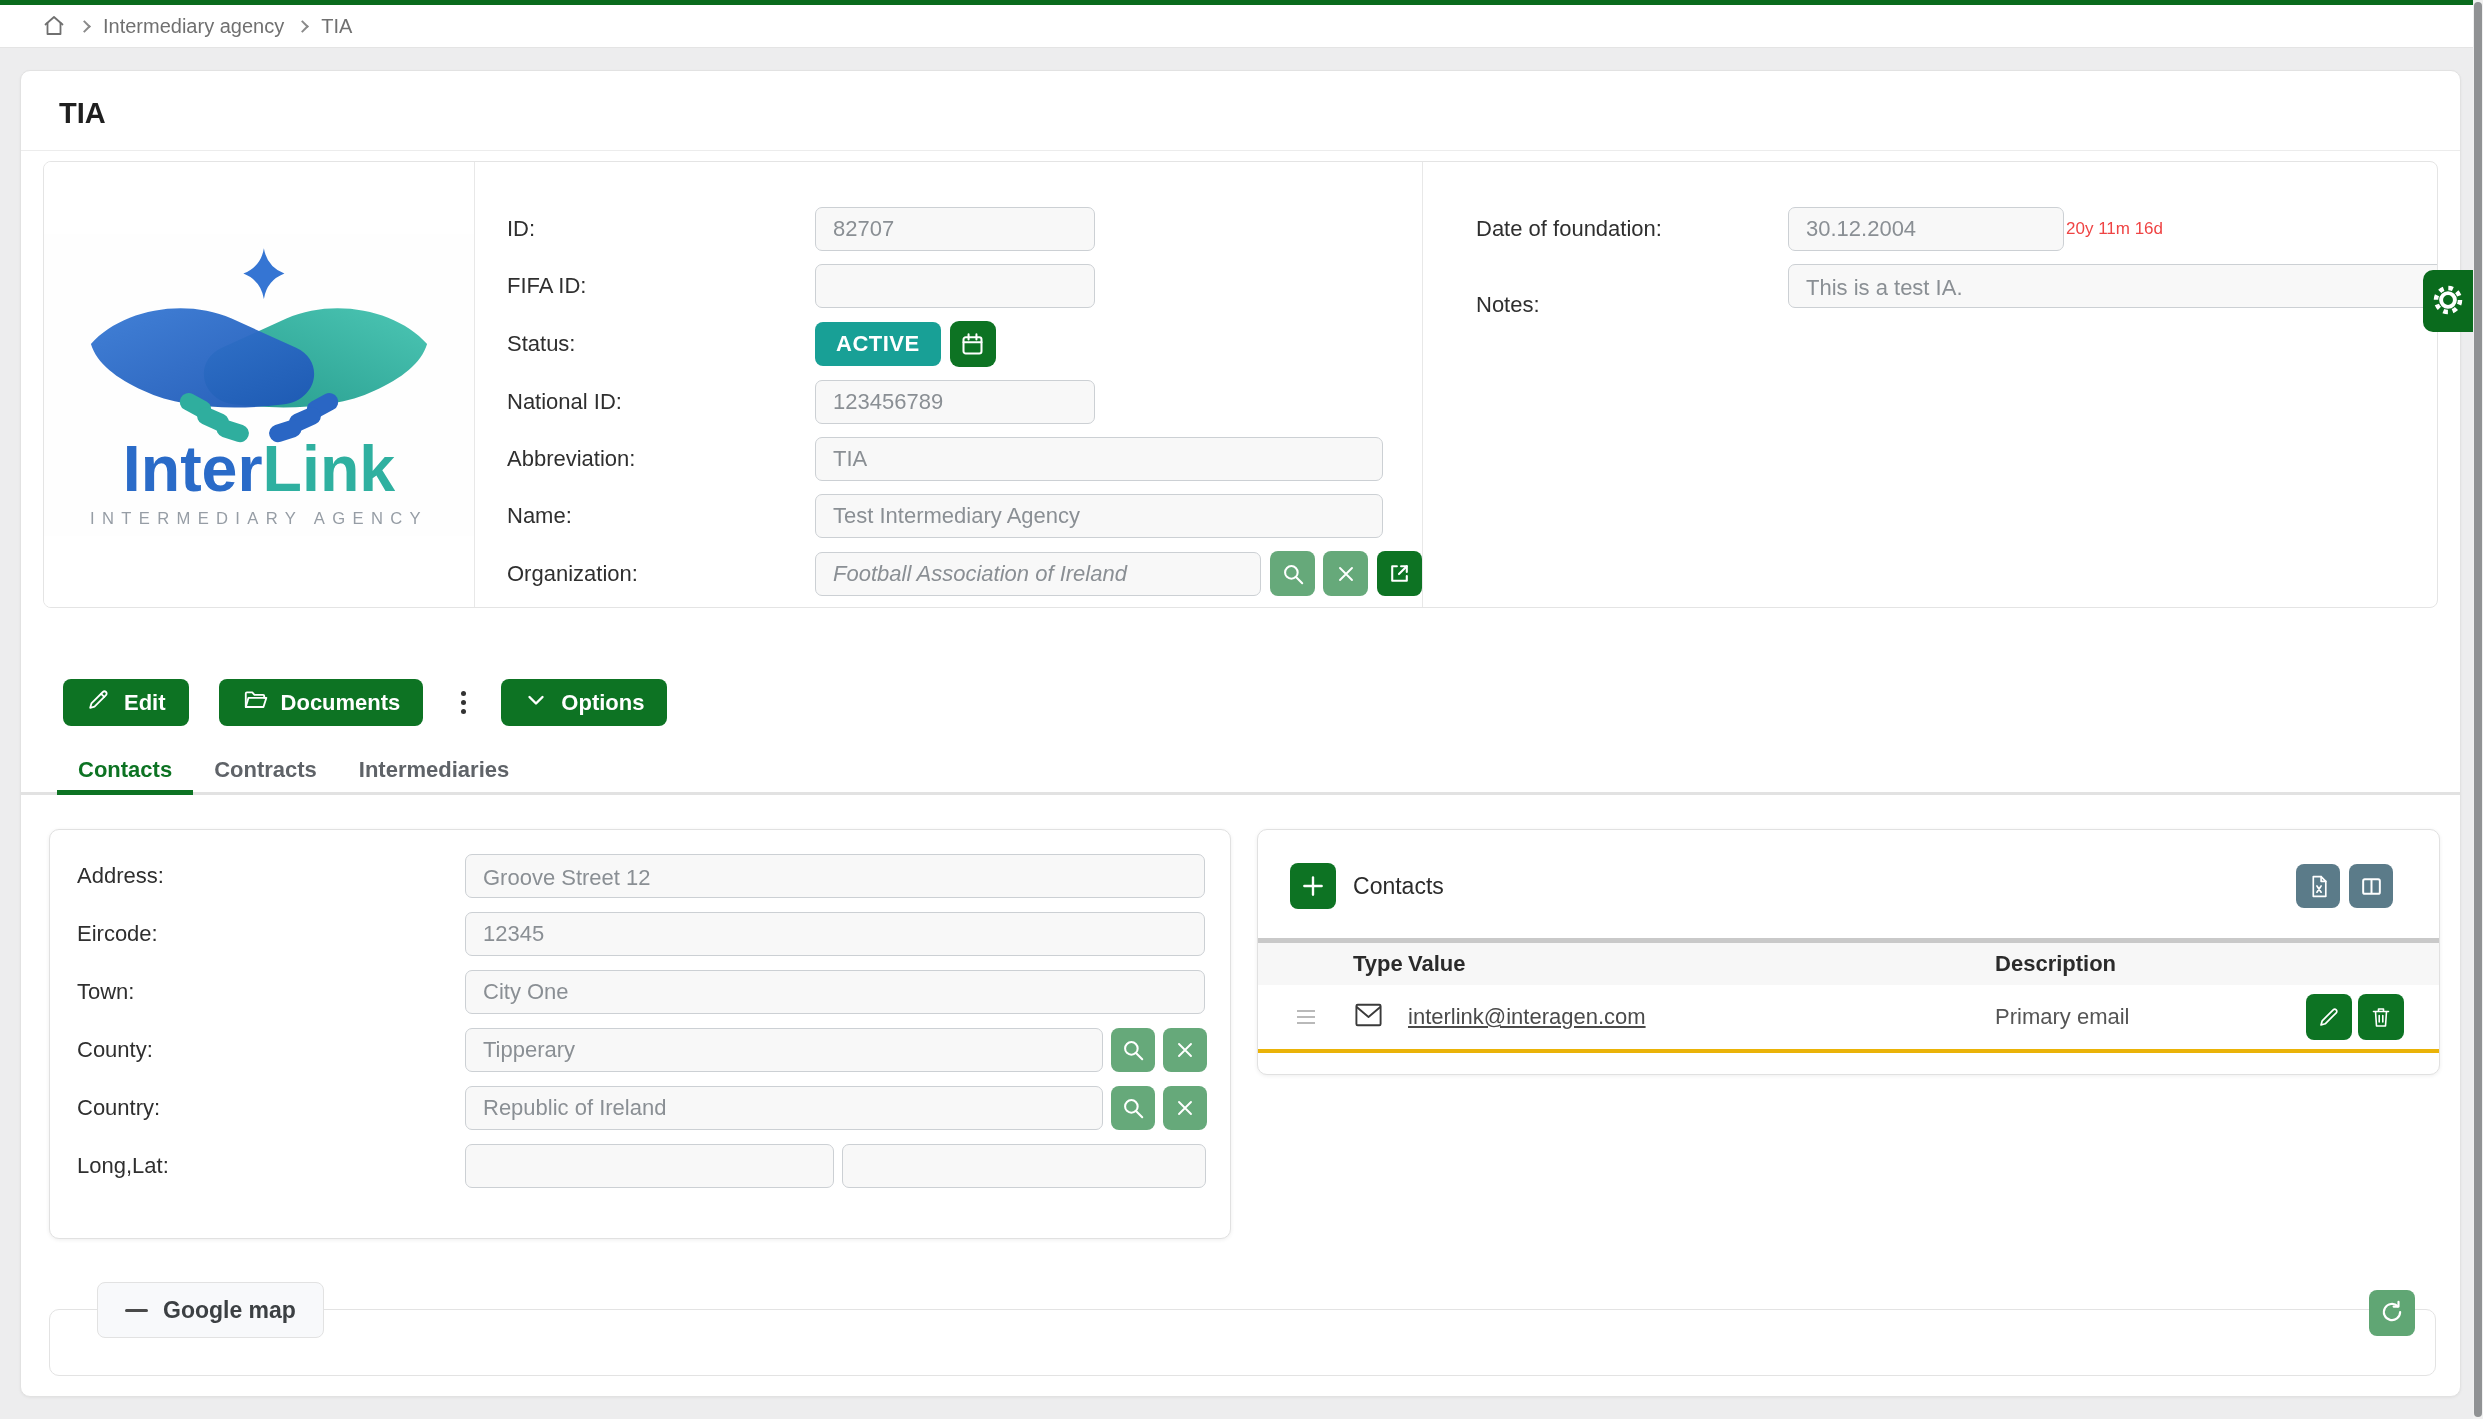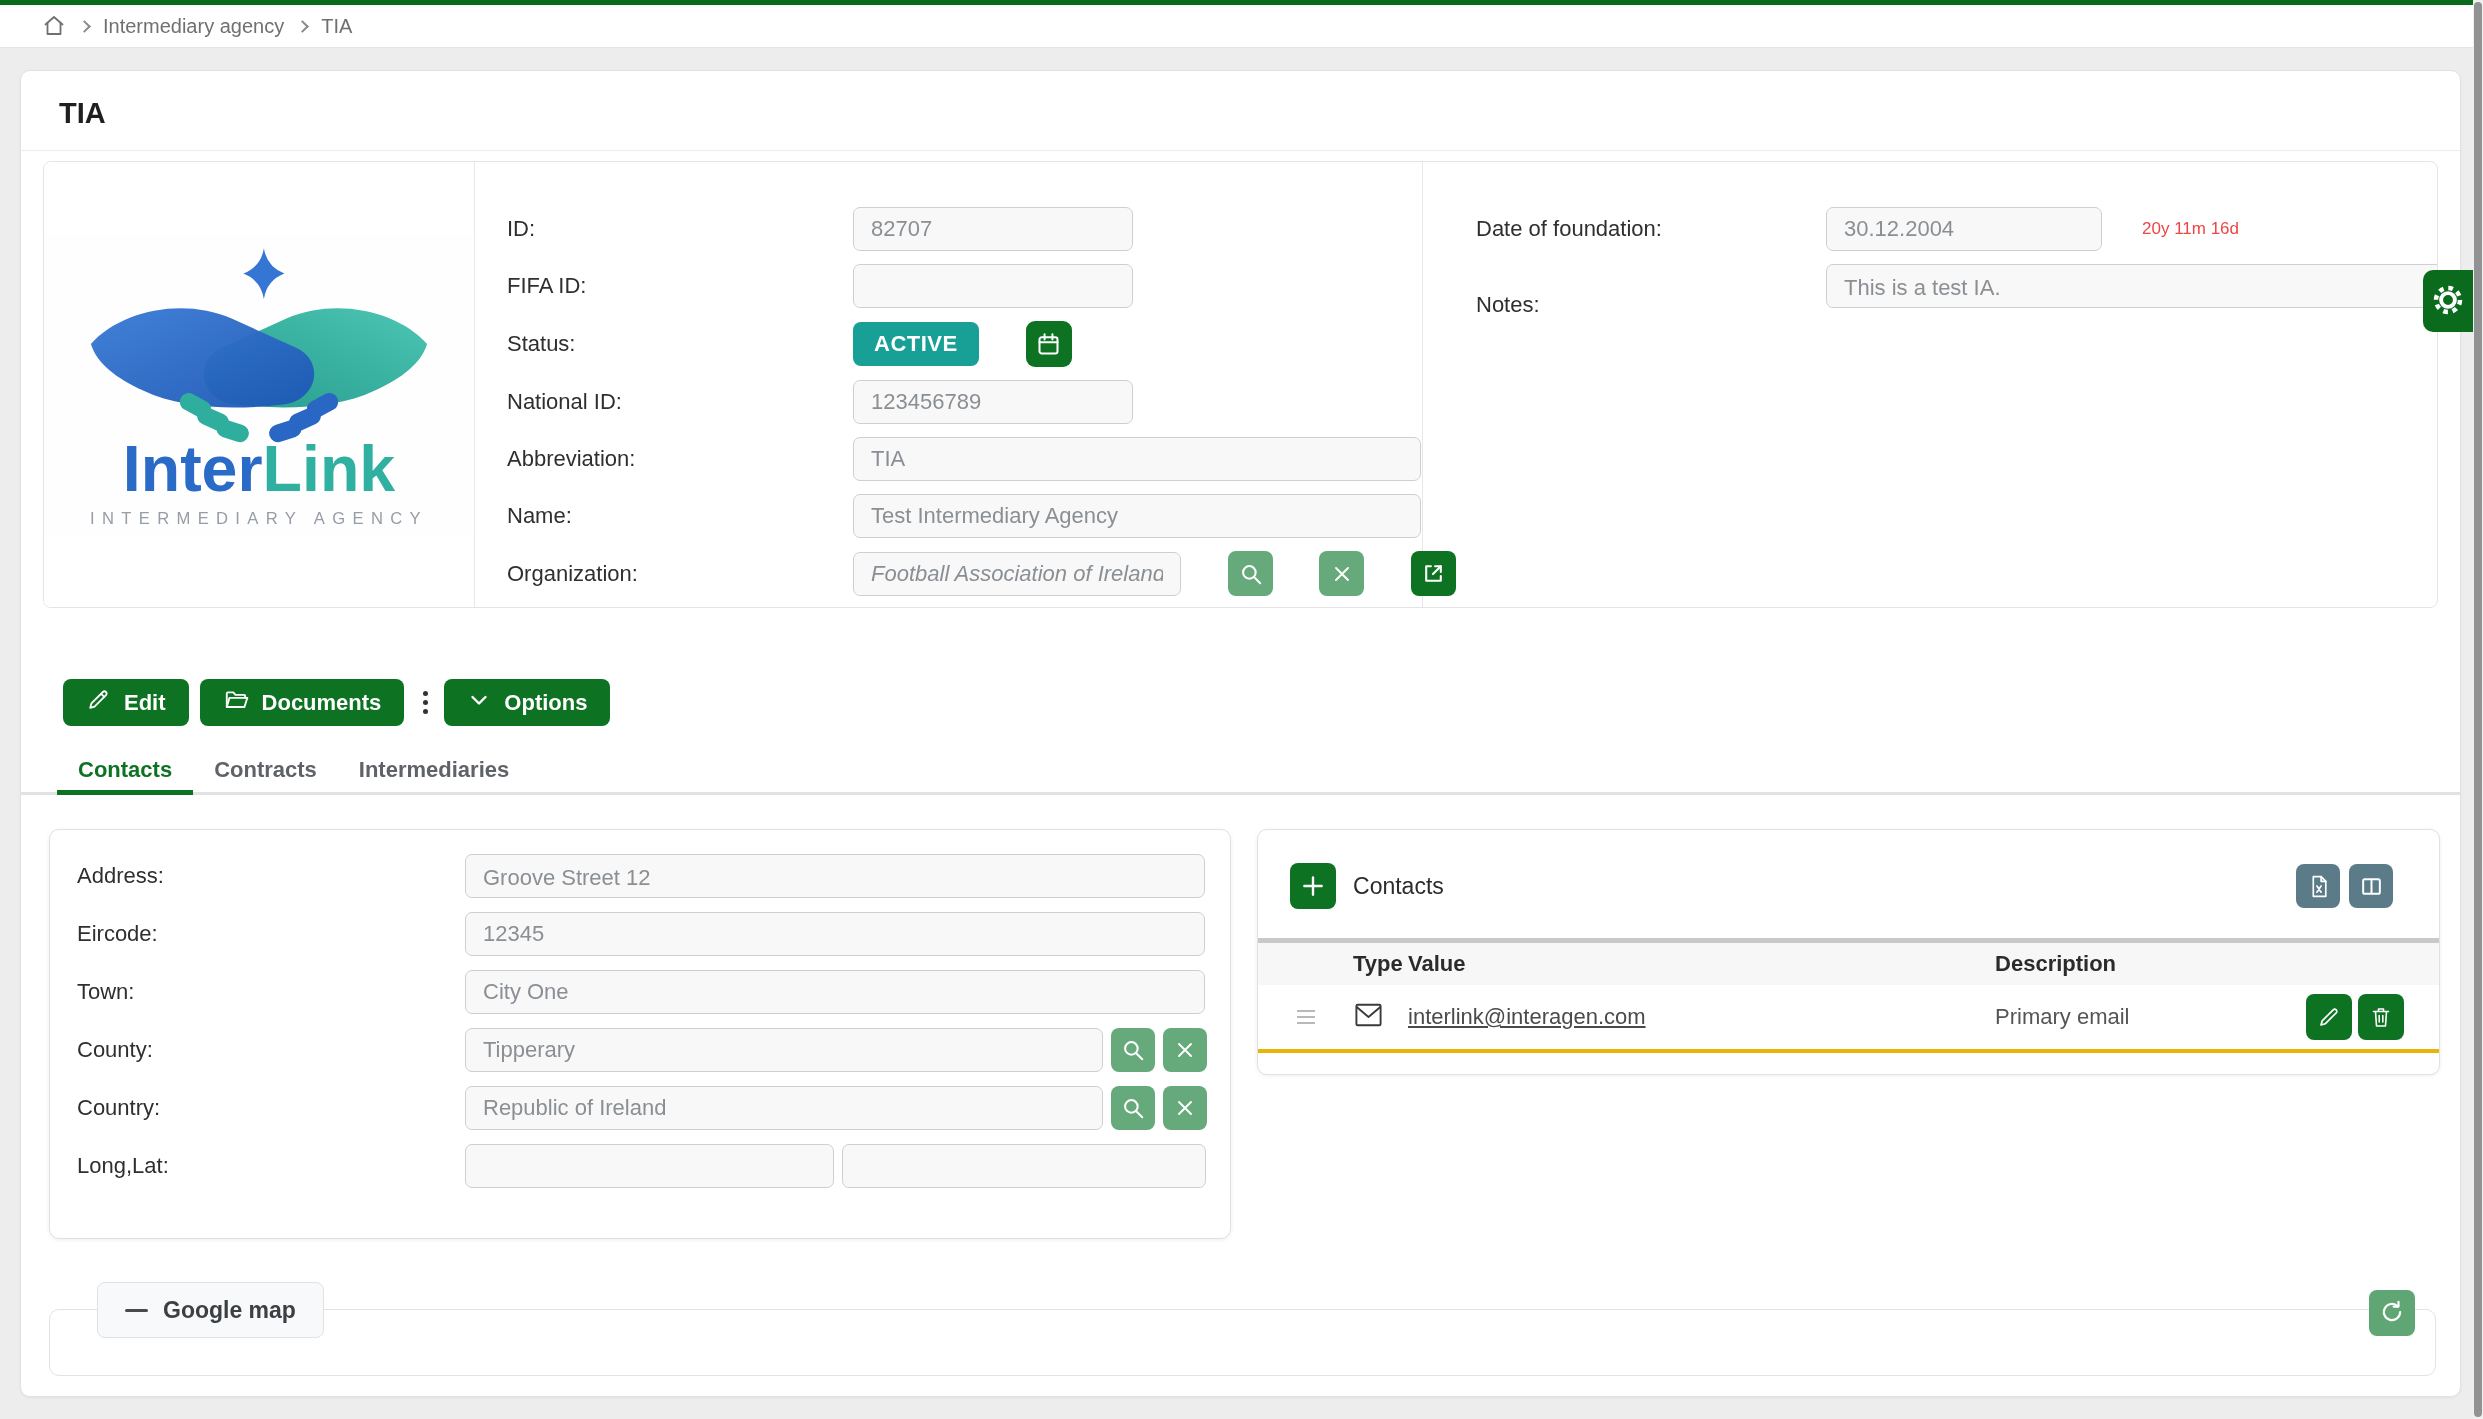--- a/index.html
+++ b/index.html
@@ -39,21 +39,21 @@
   .info-panel {
     margin: 10px 22px 0 22px; border: 1px solid #e4e4e4; border-radius: 8px;
     display: flex; height: 447px; overflow: hidden;
   }
   .logo-cell {
     width: 508px; border-right: 1px solid #e8e8e8;
     display: flex; align-items: center; justify-content: center; background: #fff;
   }
   .fields-cell { width: 948px; border-right: 1px solid #e8e8e8; padding: 45px 0 0 32px; }
   .right-cell  { flex: 1; padding: 45px 0 0 29px; }
-  .frow { display: flex; align-items: center; margin-bottom: 13px; min-height: 44px; gap: 38px; }
+  .frow { display: flex; align-items: center; margin-bottom: 13px; min-height: 44px; }
   .frow > label { width: 308px; flex: none; font-size: 22px; color: #2f2f2f; }
   .right-cell .frow > label { width: 312px; margin-left: 24px; }
   .frow.top-align { align-items: flex-start; }
   .frow.top-align > label { padding-top: 8px; }
   input.fld, textarea.fld {
     height: 44px; background: #f8f8f8; border: 1px solid #ccd0d4; border-radius: 7px;
     font-family: inherit; font-size: 22px; color: #8a8f94; padding: 0 17px; outline: none;
   }
   textarea.fld { resize: none; padding-top: 9px; line-height: 28px; }
   .w280 { width: 280px; }
@@ -77,21 +77,21 @@
     width: 45px; height: 45px; border: none; border-radius: 8px; cursor: pointer;
     display: inline-flex; align-items: center; justify-content: center; flex: none;
   }
   .sq-btn svg { display: block; }
   .sq-green-dark { background: #0d7323; }
   .sq-sage { background: #66a97a; }
   .sq-slate { background: #5b7b89; width: 44px; height: 44px; }
   .ml9 { margin-left: 9px; }
   .ml8 { margin-left: 8px; }
   
-  .actions { margin: 71px 0 0 42px; display: flex; align-items: center; height: 47px; }
+  .actions { margin: 71px 0 0 42px; display: flex; align-items: center; height: 47px; gap: 19px; }
   .btn {
     height: 47px; background: #0d7323; border: none; border-radius: 8px; cursor: pointer;
     color: #fff; font-family: inherit; font-size: 22px; font-weight: 700;
     display: inline-flex; align-items: center; gap: 13px; padding: 0 23px;
   }
   .btn + .btn { margin-left: 11px; }
   .vdots {
     width: 5px; height: 5px; border-radius: 50%; background: #333;
     box-shadow: 0 -9px 0 #333, 0 9px 0 #333;
     margin: 0 16px 0 19px; flex: none;

